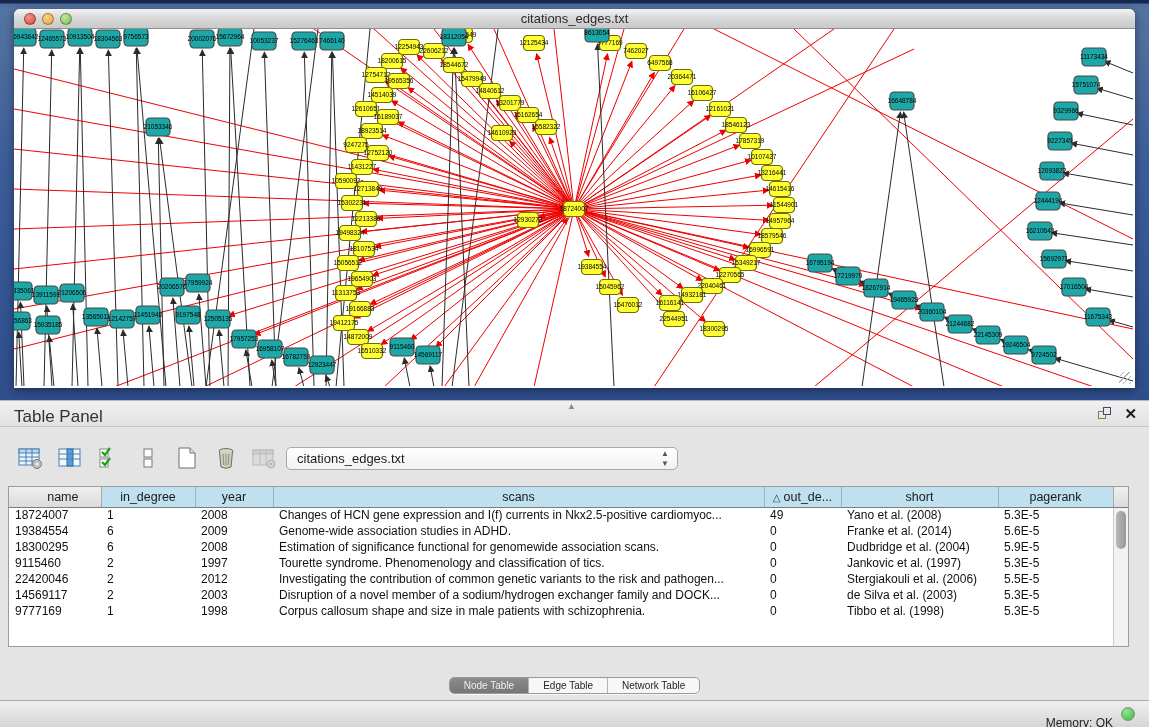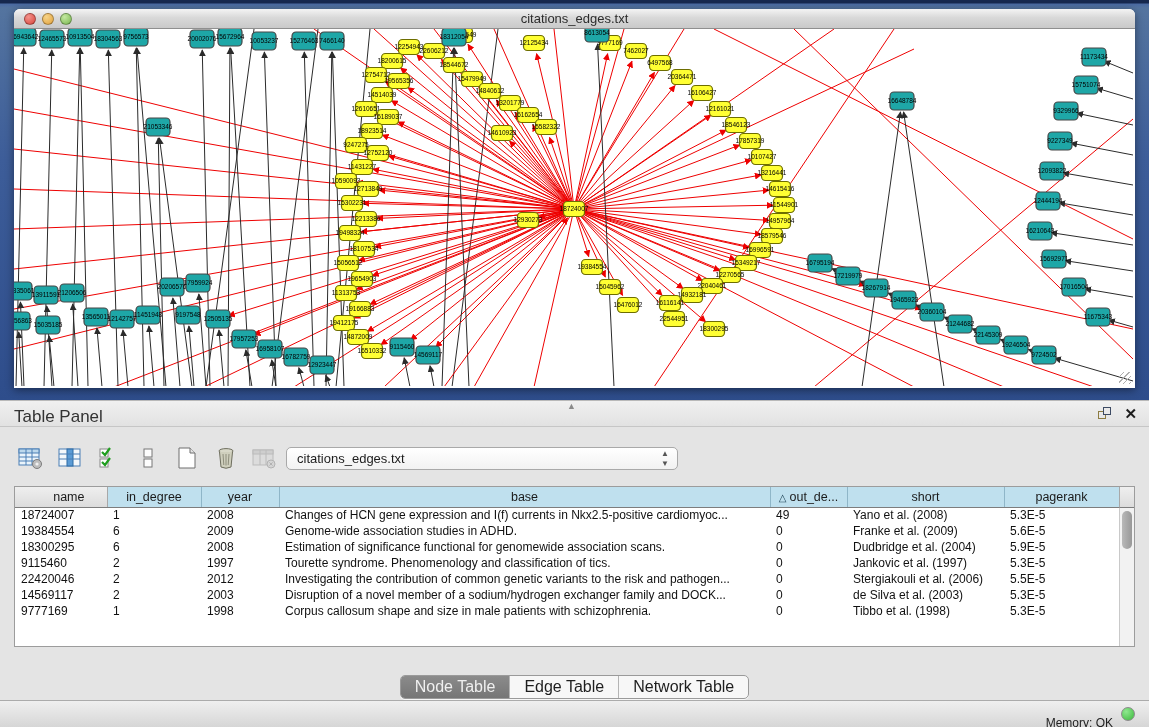--- a/index.html
+++ b/index.html
@@ -41,42 +41,42 @@
 
   #toolbar { position:absolute; left:16px; top:14px; height:32px; display:flex; align-items:center; gap:9px; }
   .tool-btn { width:30px; height:30px; display:flex; align-items:center; justify-content:center; cursor:pointer; }
   .tool-btn svg { display:block; }
   #fx-btn { font-size:15px; font-style:italic; font-weight:bold; color:#222; padding:0 2px; }
   #sheet-select { position:absolute; left:286px; top:19px; width:392px; height:23px;
     background:linear-gradient(#ffffff,#f2f2f2); border:1px solid #a9a9a9; border-radius:5px;
     font-size:13px; color:#1c1c1c; line-height:21px; padding-left:10px; cursor:pointer; }
   #sheet-arrows { position:absolute; right:8px; top:1px; font-size:8px; color:#555; line-height:10px; text-align:center; }
 
-  #table-wrap { position:absolute; left:14px; top:58px; width:1121px; height:161px;
+  #table-wrap { position:absolute; left:8px; top:58px; width:1121px; height:161px;
     background:#fff; border:1px solid #9c9c9c; overflow:hidden; }
   table { border-collapse:collapse; table-layout:fixed; width:1104px; }
   th { height:20px; font-size:12.5px; font-weight:normal; color:#1a1a1a;
     background:#bfe0ee; border-right:1px solid #8fb6c8; border-bottom:1px solid #7d7d7d;
     text-align:center; overflow:hidden; white-space:nowrap; cursor:pointer; }
   th.name-col { background:linear-gradient(#efefef,#dcdcdc); border-right:1px solid #a8a8a8;
     text-align:right; padding-right:22px; }
   .sort-tri { font-size:10px; color:#1a3f52; margin-right:3px; }
   td { height:16px; font-size:12px; color:#111; padding:0 6px; white-space:nowrap;
     overflow:hidden; cursor:default; }
   #v-scroll { position:absolute; right:0; top:21px; bottom:0; width:15px; background:#f2f2f2;
     border-left:1px solid #c9c9c9; }
   #v-thumb { position:absolute; left:2px; top:3px; width:10px; height:38px; border-radius:5px;
     background:linear-gradient(90deg,#b9b9b9,#989898); }
   #scroll-corner { position:absolute; right:0; top:0; width:15px; height:21px;
     background:linear-gradient(#efefef,#dcdcdc); border-left:1px solid #a8a8a8; border-bottom:1px solid #7d7d7d; }
 
   #tabs-row { position:absolute; left:0; top:247px; width:1149px; text-align:center; }
   #tabs-group { display:inline-flex; border:1px solid #9a9a9a; border-radius:5px; overflow:hidden;
     background:#f7f7f7; box-shadow:0 1px 0 rgba(255,255,255,.7); }
-  .tab { padding:2px 14px; font-size:16px; color:#1e1e1e; border-right:1px solid #b4b4b4; cursor:pointer; }
+  .tab { padding:2px 14px; font-size:10px; color:#1e1e1e; border-right:1px solid #b4b4b4; cursor:pointer; }
   .tab:last-child { border-right:none; }
   .tab.selected { background:linear-gradient(#8b8b8b,#767676); color:#efefef; }
 
   
   #status-bar { position:absolute; left:0; top:700px; width:1149px; height:27px;
     background:linear-gradient(#efefef,#d6d6d6); border-top:1px solid #ababab; }
   #memory-label { position:absolute; right:36px; top:15px; font-size:12px; color:#222;padding-left:20px; }
   #memory-dot { position:absolute; right:14px; top:6px; width:14px; height:14px; border-radius:50%;
     background:radial-gradient(circle at 35% 30%, #8fe88f, #3cb93c); border:1px solid #8b8b8b; }
 </style>
@@ -802,21 +802,21 @@
           <col style="width: 491px;">
           <col style="width: 77px;">
           <col style="width: 157px;">
           <col style="width: 115px;">
         </colgroup>
       <thead>
           <tr id="head-row">
             <th class="name-col">name</th>
             <th>in_degree</th>
             <th>year</th>
-            <th>base</th>
+            <th>scans</th>
             <th><span class="sort-tri">△</span>out_de...</th>
             <th>short</th>
             <th>pagerank</th>
           </tr>
         </thead>
       <tbody id="body-rows">
           <tr>
             <td>18724007</td>
             <td>1</td>
             <td>2008</td>
@@ -824,21 +824,21 @@
             <td>49</td>
             <td>Yano et al. (2008)</td>
             <td>5.3E-5</td>
           </tr>
           <tr>
             <td>19384554</td>
             <td>6</td>
             <td>2009</td>
             <td>Genome-wide association studies in ADHD.</td>
             <td>0</td>
-            <td>Franke et al. (2009)</td>
+            <td>Franke et al. (2014)</td>
             <td>5.6E-5</td>
           </tr>
           <tr>
             <td>18300295</td>
             <td>6</td>
             <td>2008</td>
             <td>Estimation of significance functional for genomewide association scans.</td>
             <td>0</td>
             <td>Dudbridge et al. (2004)</td>
             <td>5.9E-5</td>

